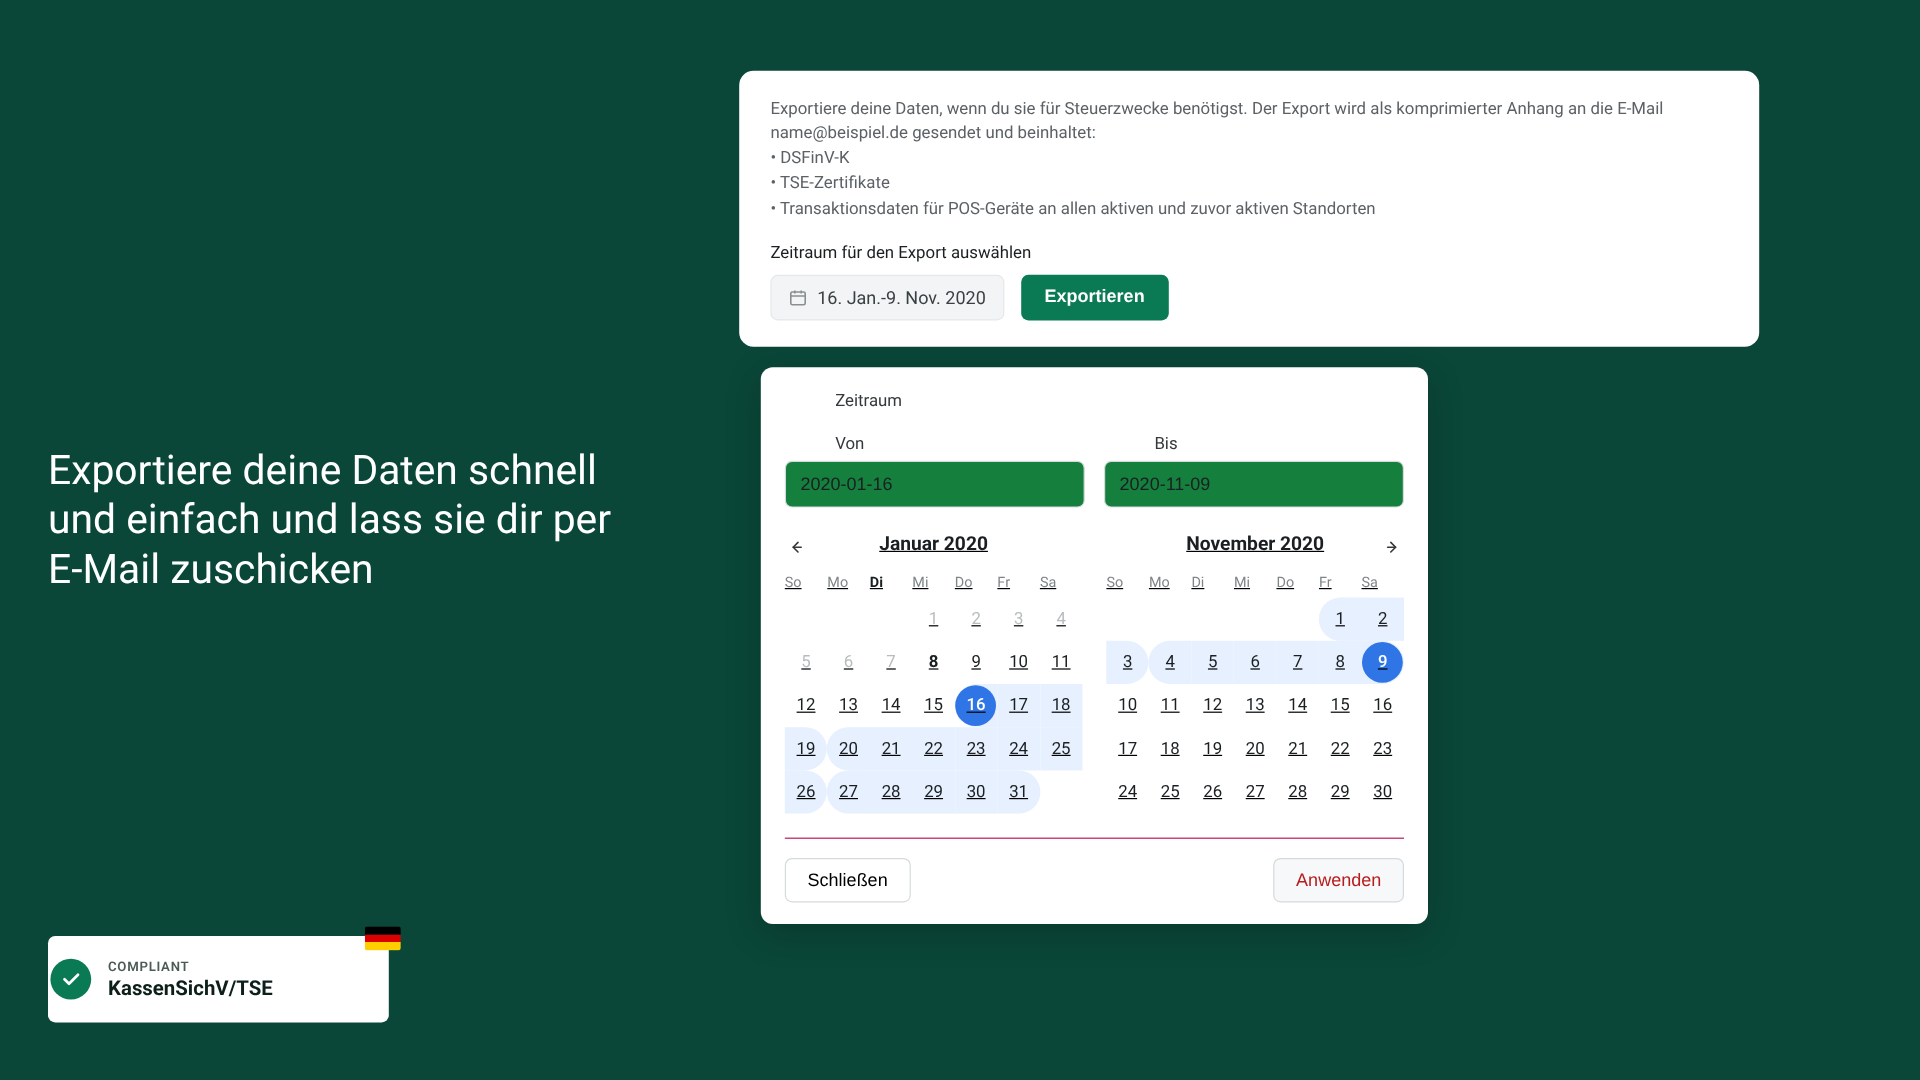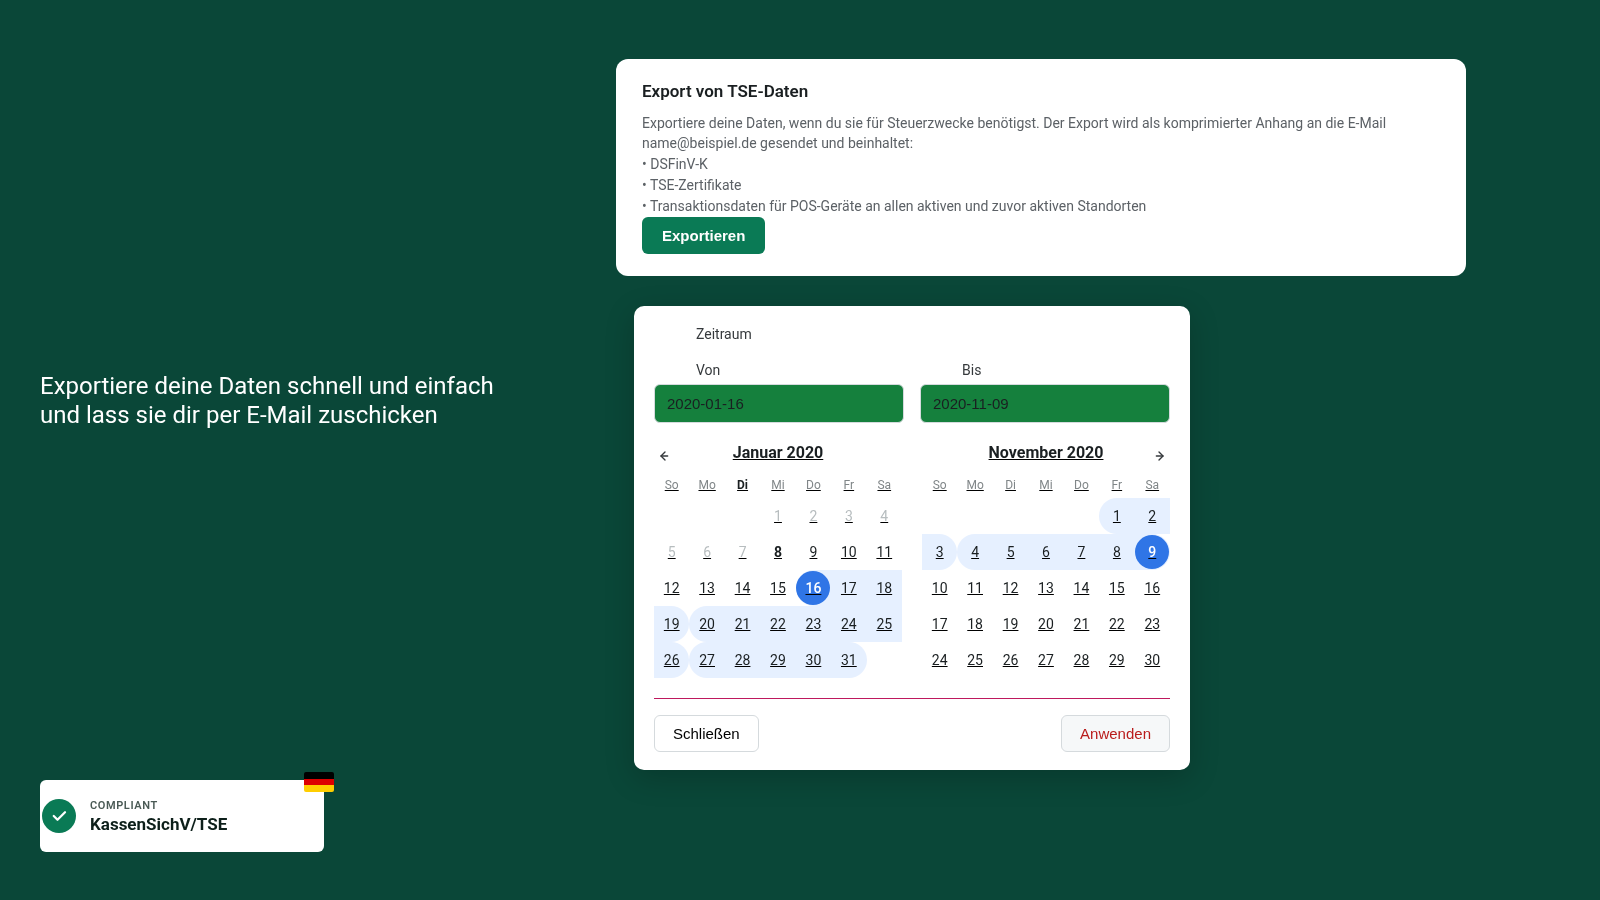--- a/index.html
+++ b/index.html
@@ -4,21 +4,21 @@
 <style>
 * { box-sizing: border-box; margin: 0; padding: 0; }
 body {
   width: 1600px; height: 900px;
   background: #0a4738;
   font-family: -apple-system, BlinkMacSystemFont, "Segoe UI", Roboto, Helvetica, Arial, sans-serif;
   position: relative; overflow: hidden;
 }
 .hero {
   position: absolute; left: 40px; top: 372px; width: 480px;
-  color: #fff; font-size: 24px; line-height: 1.22; font-weight: 400;
+  color: #fff; font-size: 34px; line-height: 1.22; font-weight: 400;
 }
 .badge {
   position: absolute; left: 40px; bottom: 48px; width: 284px; height: 72px;
   background: #fff; border-radius: 6px; display: flex; align-items: center; padding: 10px 2px;
 }
 .badge .check {
   width: 34px; height: 34px; border-radius: 50%; background: #0a7a55;
   display: flex; align-items: center; justify-content: center; margin-right: 14px;
 }
 .badge .check svg { width: 18px; height: 18px; }
@@ -75,21 +75,21 @@
 .cals { display: flex; gap: 20px; margin-top: 6px; text-decoration: underline;}
 .cal { flex: 1; }
 .cal-head { display: flex; align-items: center; justify-content: center; position: relative; margin-bottom: 10px;}
 .cal-head .title { font-size: 16px; font-weight: 700; color: #1a1f21;}
 .navbtn {
   position: absolute; top: 0; width: 26px; height: 26px; display:flex; align-items:center; justify-content:center;
   cursor: pointer; color: #35393c; font-size: 18px;
 }
 .navbtn.left { left: -4px; } .navbtn.right { right: -4px; }
 .grid { display: grid; grid-template-columns: repeat(7, 1fr); }
-.dow { text-align: center; font-size: 12px; color: #808688; padding: 6px 0; }
+.dow { font-size: 12px; color: #808688; padding: 6px 0; }
 .dow.bold { font-weight: 700; color: #1a1f21; }
 .day {
   height: 36px; display:flex; align-items:center; justify-content:center;
   font-size: 14px; color: #1a1f21; position: relative;
 }
 .day.muted { color: #b7bdbf; }
 .day.bold { font-weight: 700; }
 .day.range { background: #e6f0ff; }
 .day.rstart { background: #e6f0ff; border-top-left-radius: 18px; border-bottom-left-radius: 18px;}
 .day.rend { background: #e6f0ff; border-top-right-radius: 18px; border-bottom-right-radius: 18px;}
@@ -119,24 +119,33 @@
     <div class="lg">KassenSichV/TSE</div>
   </div>
   <div class="flag">
     <div style="background:#000"></div>
       <div style="background:#dd0000"></div>
       <div style="background:#ffce00"></div>
   </div>
 </div>
 
 <div class="card">
-  <h2>Export von TSE-Daten</h2>
   <div class="desc">Exportiere deine Daten, wenn du sie für Steuerzwecke benötigst. Der Export wird als komprimierter Anhang an die E-Mail name@beispiel.de gesendet und beinhaltet:</div>
   <div class="bullets" id="bullets">• DSFinV-K<br>• TSE-Zertifikate<br>• Transaktionsdaten für POS-Geräte an allen aktiven und zuvor aktiven Standorten</div>
+  <div class="subhead">Zeitraum für den Export auswählen</div>
   <div class="row">
+    <div class="range-btn">
+      <svg viewBox="0 0 24 24">
+          <rect x="3" y="5" width="18" height="16" rx="2" fill="none" stroke="#8a8f92" stroke-width="2"></rect>
+          <line x1="3" y1="10" x2="21" y2="10" stroke="#8a8f92" stroke-width="2"></line>
+          <line x1="8" y1="3" x2="8" y2="7" stroke="#8a8f92" stroke-width="2"></line>
+          <line x1="16" y1="3" x2="16" y2="7" stroke="#8a8f92" stroke-width="2"></line>
+        </svg>
+      <span>16. Jan.-9. Nov. 2020</span>
+    </div>
     <button class="export-btn">Exportieren</button>
   </div>
 </div>
 
 <div class="picker">
   <div>
     <div class="label">Zeitraum</div>
   </div>
   <div class="pair">
     <div>

